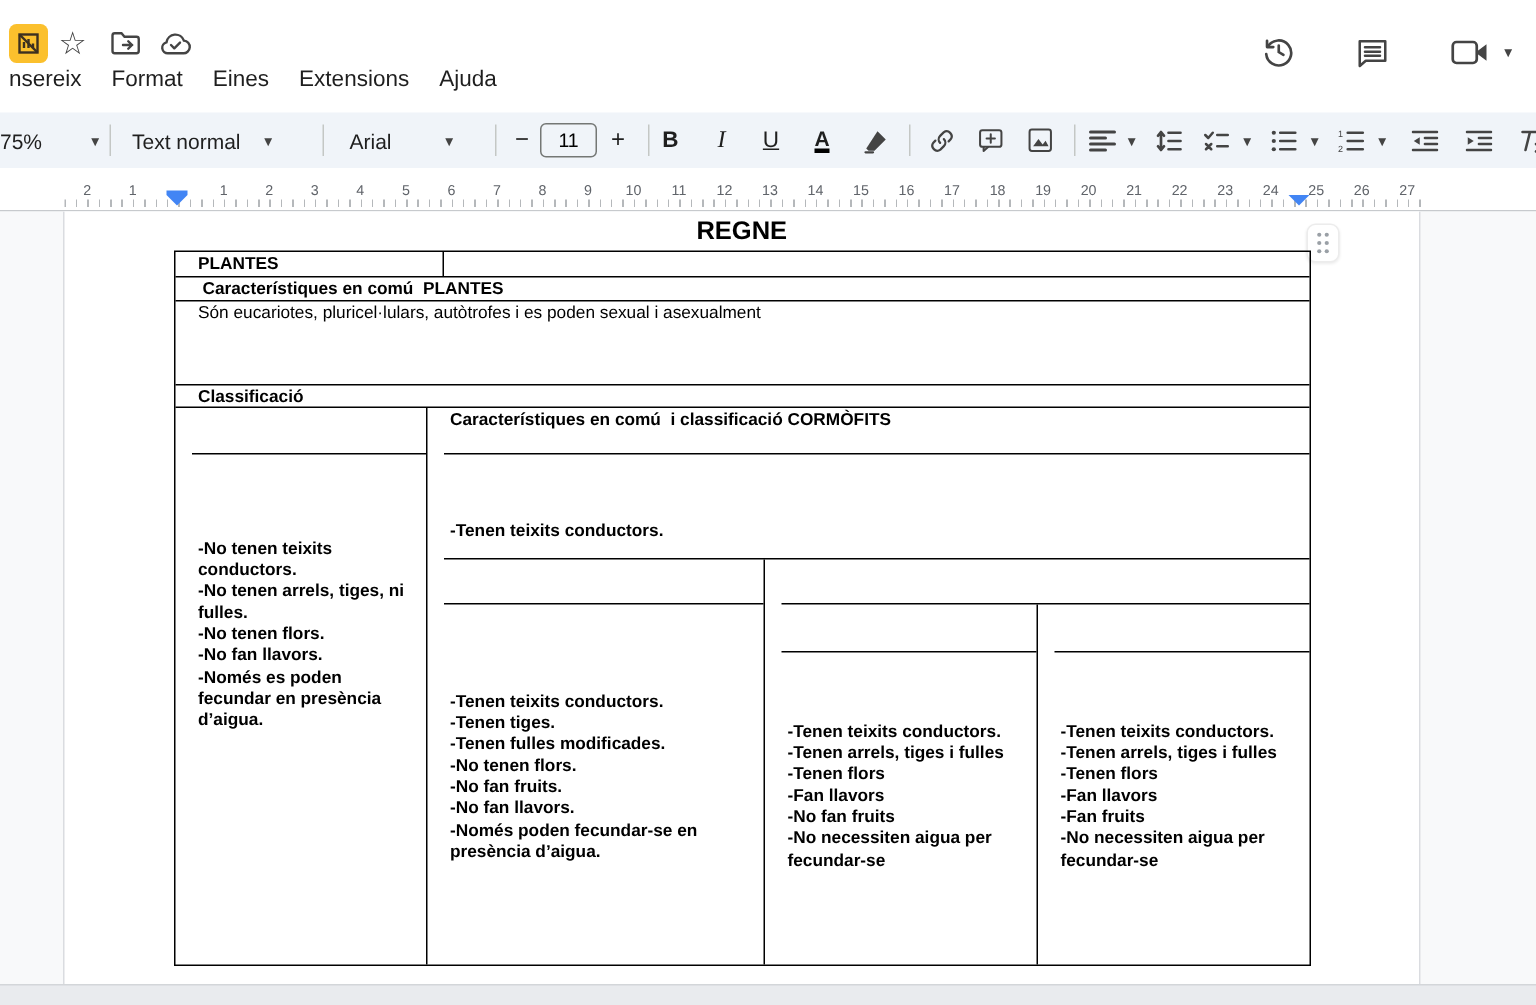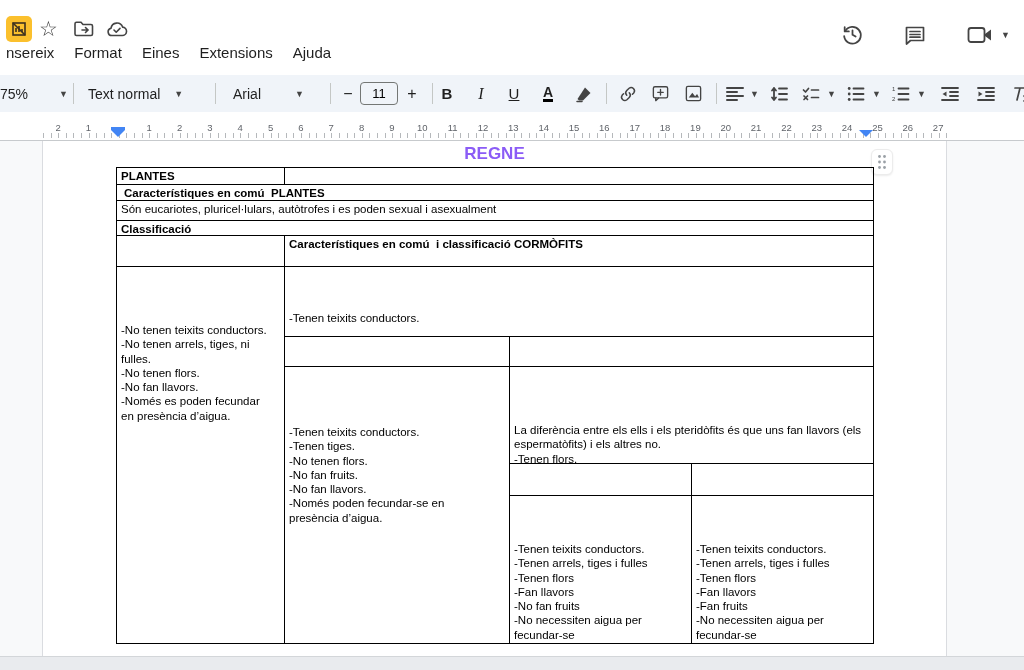--- a/index.html
+++ b/index.html
@@ -40,32 +40,32 @@
   .ind-marker { position:absolute; }
   .ind-bar { width:14px; height:3px; background:#4285f4; }
   .ind-tri { width:0; height:0; border-left:7px solid transparent; border-right:7px solid transparent;
              border-top:7px solid #4285f4; }
 
   
   #docarea { position:absolute; left:0; top:141px; width:1024px; height:515px; background:#f8f9fa; }
   #page { position:absolute; left:42px; top:0; width:905px; height:515px; background:#fff;
           border-left:1px solid #dadce0; border-right:1px solid #dadce0; }
   #doc-title { position:absolute; left:0; top:3px; width:100%; text-align:center;
-               font-size:17px; font-weight:bold; color:#8b5cf6; }
+               font-size:17px; font-weight:bold; color:#000000; }
   #drag-handle { position:absolute; left:828px; top:8px; width:22px; height:26px; background:#fff;
                  border:1px solid #ececec; border-radius:6px; box-shadow:0 1px 2px rgba(0,0,0,.08);
                  display:flex; align-items:center; justify-content:center; }
 
   
   #tbl { position:absolute; left:73px; top:26px; width:758px; height:477px; border:1.5px solid #000;
          display:flex; flex-direction:column; font-size:11.5px; line-height:14.3px; color:#000; }
   .trow { display:flex; border-bottom:1px solid #000; }
-  .c { padding:1px 4px; white-space:pre-wrap; overflow:hidden; }
+  .c { padding:1px 4px; white-space:pre-wrap; overflow:hidden;margin-left:11px; }
   .bold { font-weight:bold; }
-  .cl { min-height:14.3px; white-space:pre-wrap; }
+  .cl { min-height:14.3px; white-space:pre-wrap;font-weight:bold; }
 
   #row-main { flex:1; display:flex; border-bottom:none; }
   #col-briofits { width:168px; border-right:1px solid #000; display:flex; flex-direction:column; }
   #briofits-head { height:31px; border-bottom:1px solid #000; }
   #briofits-body { flex:1; padding-top:13px; padding-right:10px; }
   #col-right { flex:1; display:flex; flex-direction:column; }
   #cormofits-head { height:31px; border-bottom:1px solid #000; display:flex; align-items:flex-start; }
   #cormofits-body { height:70px; border-bottom:1px solid #000; }
   #sub-row { flex:1; display:flex; }
   #col-pter { width:225px; border-right:1px solid #000; display:flex; flex-direction:column; }
@@ -358,31 +358,28 @@
             <div class="cl">-Tenen teixits conductors.</div></div>
 
             <div id="sub-row">
               <div id="col-pter">
                 <div id="pter-head" class="c bold">
                   <div>Classificació  i característiques</div>
                   
                 </div>
                 <div id="pter-body" class="c">
                   
-                <div class="cl">-Tenen teixits conductors.</div><div class="cl">-Tenen tiges.</div><div class="cl">-No tenen flors.</div><div class="cl">-No fan fruits.</div><div class="cl">-No fan llavors.</div><div class="cl">-Només poden fecundar-se en presència d’aigua.</div></div>
+                <div class="cl">-Tenen teixits conductors.</div><div class="cl">-Tenen tiges.</div><div class="cl">-Tenen fulles modificades.</div><div class="cl">-No tenen flors.</div><div class="cl">-No fan fruits.</div><div class="cl">-No fan llavors.</div><div class="cl">-Només poden fecundar-se en presència d’aigua.</div></div>
               </div>
 
               <div id="col-esper">
                 <div id="esper-head" class="c bold">
                   <div>Classificació i característiques pròpies</div>
                   
                 </div>
-                <div id="esper-body" class="c">
-                  
-                <div class="cl">La diferència entre els ells i els pteridòfits és que uns fan llavors (els espermatòfits) i els altres no.</div><div class="cl">-Tenen flors.</div></div>
 
                 <div id="ga-row">
                   <div id="col-gim">
                     <div class="ga-head c bold">
                       <div>Característiques</div>
                       
                     </div>
                     <div class="ga-body c">
                       
                     <div class="cl">-Tenen teixits conductors.</div><div class="cl">-Tenen arrels, tiges i fulles</div><div class="cl">-Tenen flors</div><div class="cl">-Fan llavors</div><div class="cl">-No fan fruits</div><div class="cl">-No necessiten aigua per fecundar-se</div></div>

